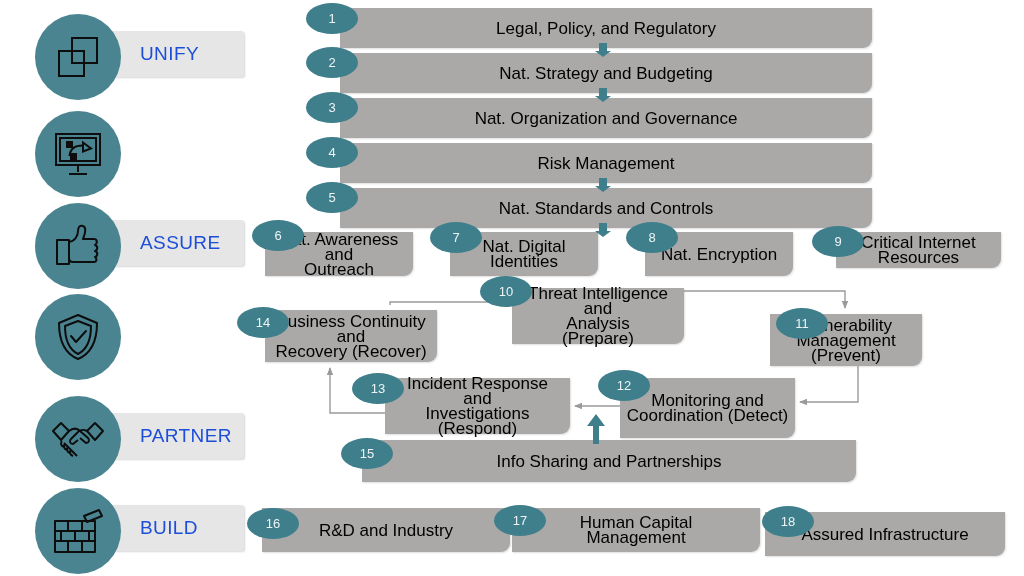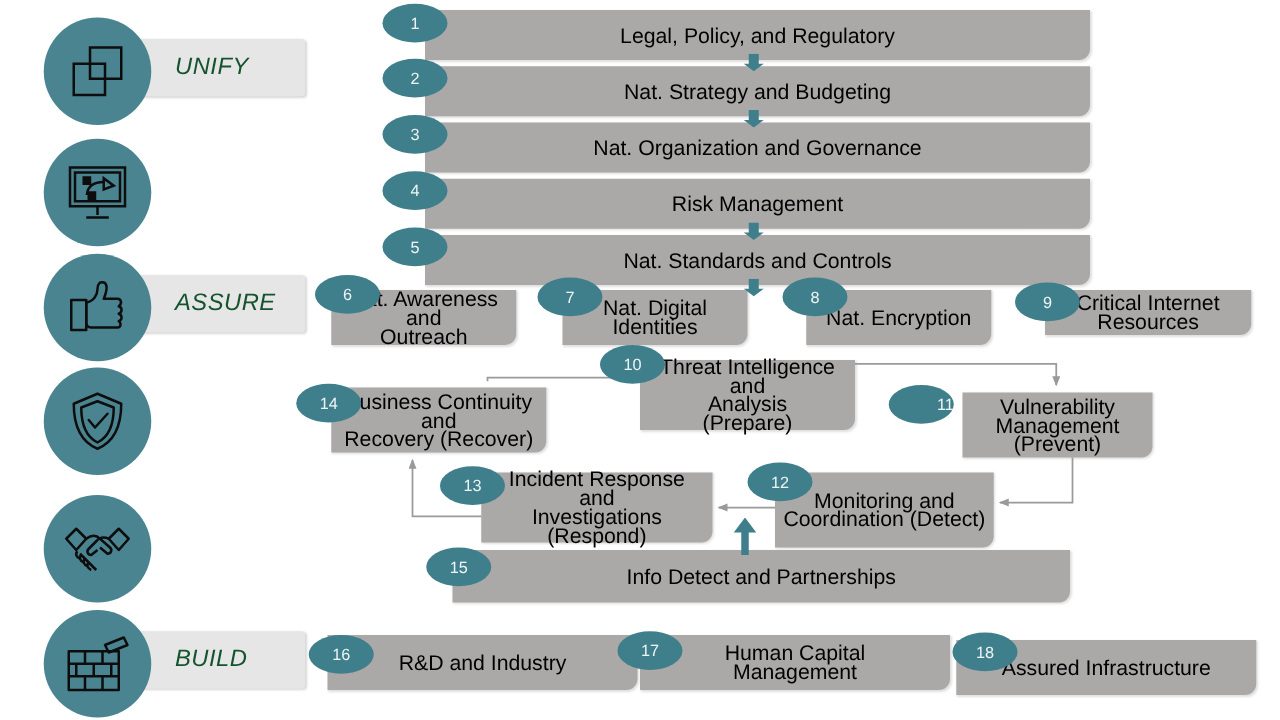--- a/index.html
+++ b/index.html
@@ -33,24 +33,23 @@
     height: 46px;
     background: #e6e6e6;
     border-radius: 3px;
     box-shadow: 1px 1px 2px rgba(0,0,0,0.16);
     display: flex;
     align-items: center;
   }
   .pillar-label {
     margin-left: 56px;
     font-size: 19px;
-    color: #14532d;
+    color: #1d4ed8;
     letter-spacing: 0.4px;
     white-space: nowrap;
-    font-style: italic;
   }
   .pillar-circle {
     position: absolute;
     left: 35px;
     top: 0px;
     width: 86px;
     height: 86px;
     border-radius: 50%;
     background: #4a8490;
     display: flex;
@@ -150,20 +149,23 @@
       <div class="pillar" style="top: 294px;">
         <div class="pillar-circle">
           <svg width="46" height="50" viewBox="0 0 46 50" fill="none" stroke="#0d0d0d" stroke-width="2" stroke-linejoin="round">
             <path d="M23 3 L42 11 C42 30 35 42 23 47 C11 42 4 30 4 11 z"></path>
             <path d="M23 9 L36 14 C36 29 31 38 23 42 C15 38 10 29 10 14 z"></path>
             <path d="M16 24 L21 30 L31 19" stroke-linecap="round"></path>
           </svg>
         </div>
       </div>
       <div class="pillar" style="top: 396px;">
+        <div class="pillar-chip">
+          <span class="pillar-label">PARTNER</span>
+        </div>
         <div class="pillar-circle">
           <svg width="56" height="40" viewBox="0 0 56 40" fill="none" stroke="#0d0d0d" stroke-width="2" stroke-linejoin="round">
             <path d="M3 12 L11 4 L19 12 L11 21 z"></path>
             <path d="M53 12 L45 4 L37 12 L45 21 z"></path>
             <path d="M19 12 C23 9 27 9 30 12 L38 19 C40 21 39 24 36 24 L30 19"></path>
             <path d="M37 12 C33 10 29 11 27 14 L21 20 C19 22 20 25 23 25 L28 21"></path>
             <path d="M14 24 L20 30 M17 27 L23 33 M20 30 L25 35 M23 33 L27 37"></path>
             <path d="M12 22 C10 24 11 27 14 28 M15 25 C13 27 14 30 17 31 M18 28 C16 30 17 33 20 34 M21 31 C19 33 20 36 23 37"></path>
           </svg>
         </div>
@@ -244,21 +246,21 @@
 Analysis
 (Prepare)</span>
       </div>
       <div class="badge" style="left: 480px; top: 276px;">
         <span>10</span>
       </div>
       <div class="bar" style="left: 770px; top: 314px; width: 152px; height: 52px;">
         <span class="bar-text">Vulnerability
 Management (Prevent)</span>
       </div>
-      <div class="badge" style="left: 711px; top: 308px; justify-content: flex-end;">
+      <div class="badge" style="left: 776px; top: 308px;">
         <span>11</span>
       </div>
       <div class="bar" style="left: 620px; top: 378px; width: 175px; height: 60px;">
         <span class="bar-text">Monitoring and
 Coordination (Detect)</span>
       </div>
       <div class="badge" style="left: 598px; top: 370px;">
         <span>12</span>
       </div>
       <div class="bar" style="left: 385px; top: 378px; width: 185px; height: 56px;">
@@ -270,21 +272,21 @@
         <span>13</span>
       </div>
       <div class="bar" style="left: 265px; top: 310px; width: 172px; height: 52px;">
         <span class="bar-text">Business Continuity and
 Recovery (Recover)</span>
       </div>
       <div class="badge" style="left: 237px; top: 307px;">
         <span>14</span>
       </div>
       <div class="bar" style="left: 362px; top: 440px; width: 494px; height: 42px;">
-        <span class="bar-text">Info Detect and Partnerships</span>
+        <span class="bar-text">Info Sharing and Partnerships</span>
       </div>
       <div class="badge" style="left: 341px; top: 438px;">
         <span>15</span>
       </div>
       <div class="bar" style="left: 262px; top: 508px; width: 248px; height: 44px;">
         <span class="bar-text">R&amp;D and Industry</span>
       </div>
       <div class="badge" style="left: 247px; top: 508px;">
         <span>16</span>
       </div>

